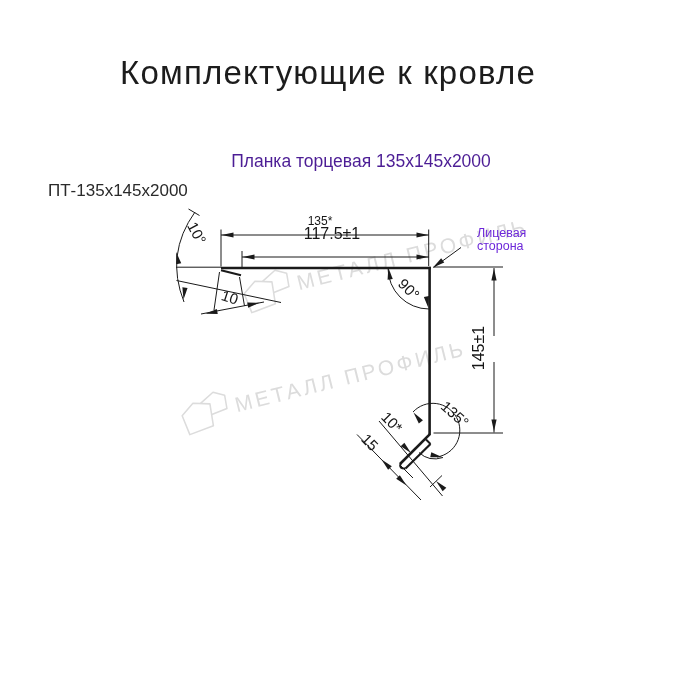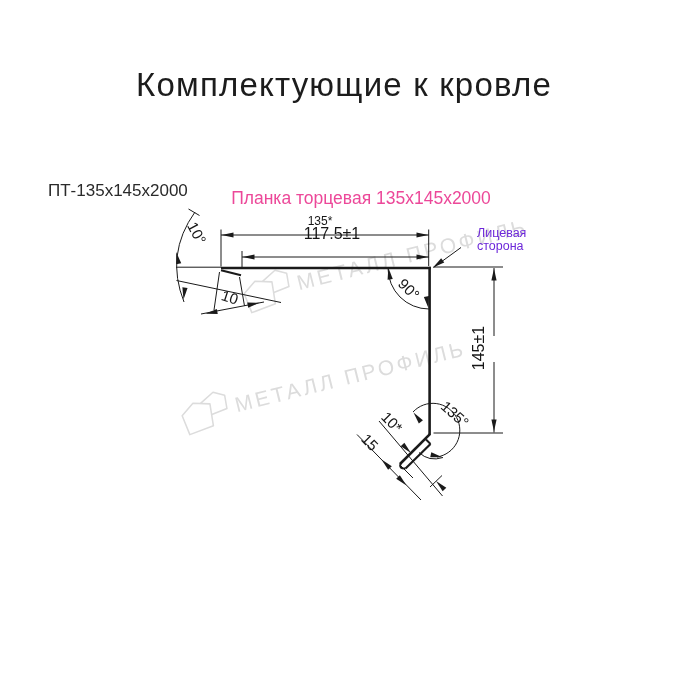--- a/index.html
+++ b/index.html
@@ -2,28 +2,27 @@
 <html><head>
 <meta charset="utf-8">
 <style>
   html,body{margin:0;padding:0;}
   body{
     width:700px;height:700px;position:relative;overflow:hidden;
     background:#ffffff;
     font-family:"Liberation Sans", sans-serif;
   }
   .title{
-    position:absolute;left:0;top:66px;width:656px;
+    position:absolute;left:0;top:54px;width:656px;
     text-align:center;font-size:33px;letter-spacing:1.2px;
     color:#1c1c1c;
-    padding-left:16px;
   }
   .subtitle1{
     position:absolute;left:61px;top:151px;width:600px;
-    text-align:center;font-size:17.5px;color:#ec4899;margin-top:37px;
+    text-align:center;font-size:17.5px;color:#4c1d95;
   }
   .subtitle2{
     position:absolute;left:48px;top:181px;width:600px;
     text-align:left;font-size:17px;color:#2a2a2a;
   }
   .lbl{
     position:absolute;color:#161616;white-space:nowrap;
     font-size:15px;
   }
   .face-note{

